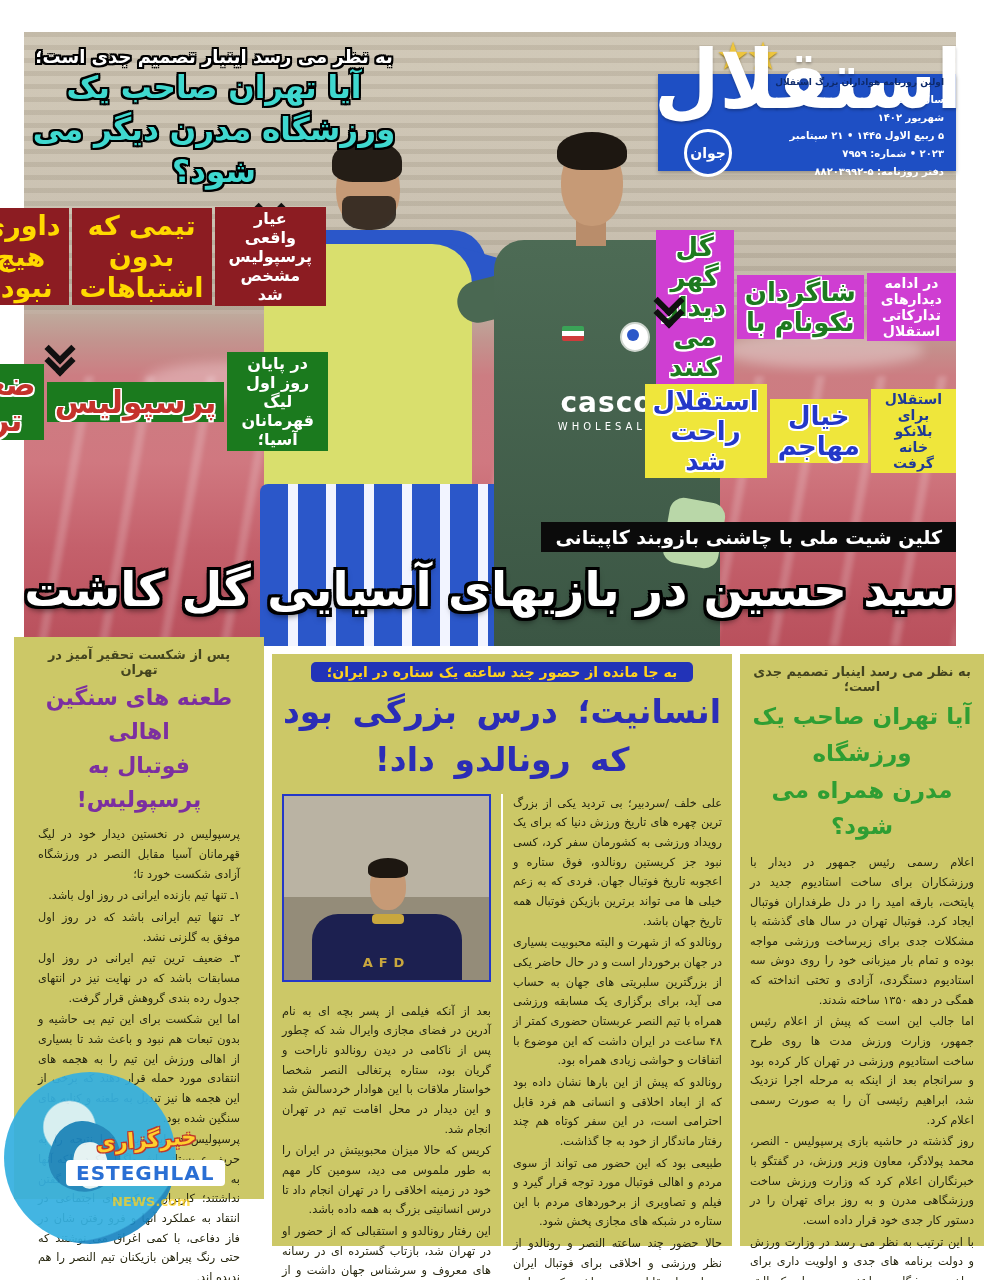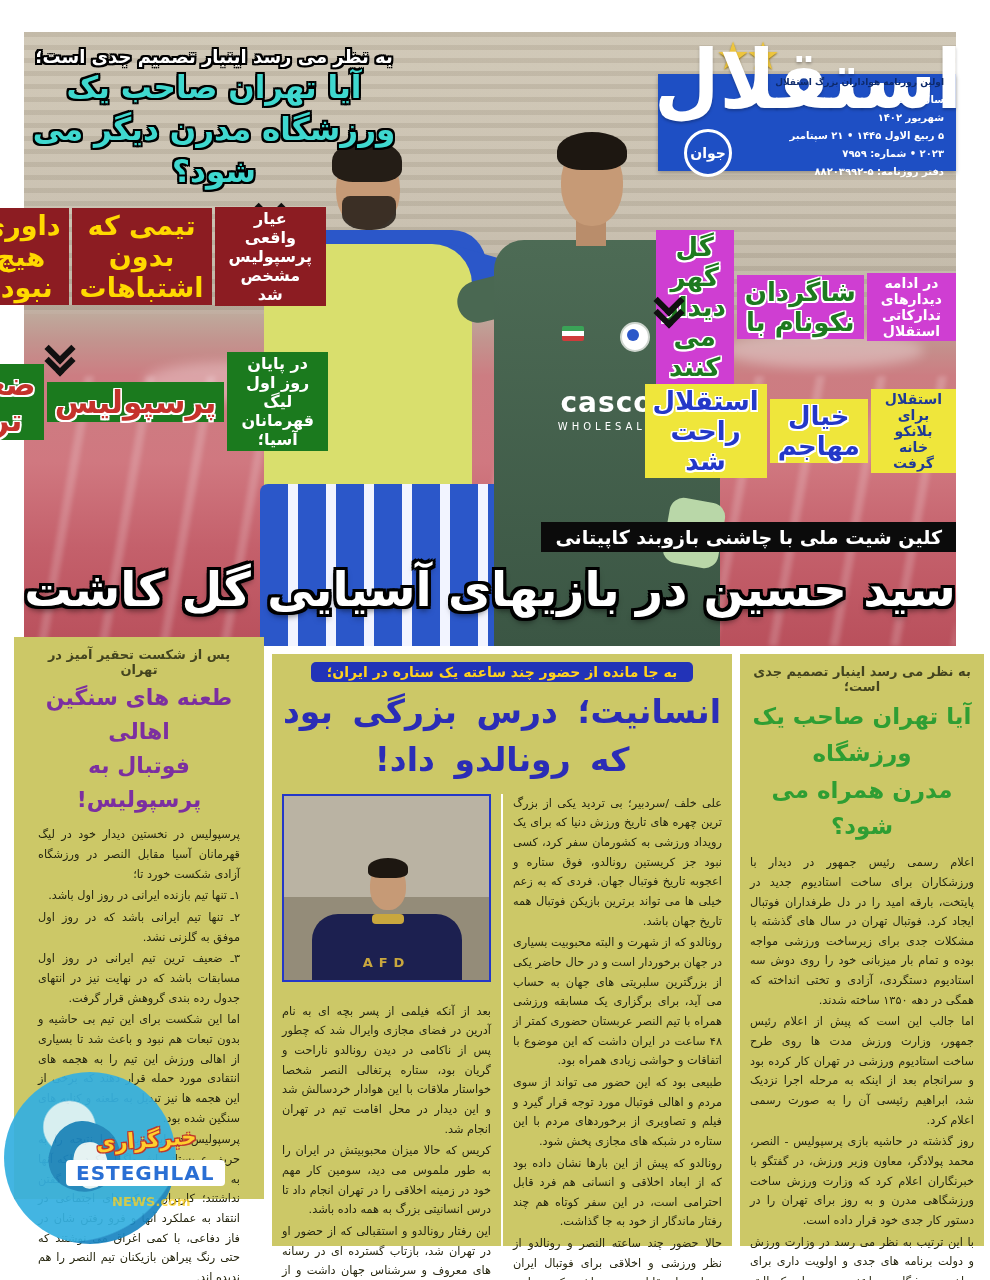--- a/index.html
+++ b/index.html
@@ -253,22 +253,22 @@
 
   <div class="panel col-mid">
     <span class="kicker-pill">به جا مانده از حضور چند ساعته یک ستاره در ایران؛</span>
     <div class="hl-blue">انسانیت؛ درس بزرگی بود</div>
     <div class="hl-blue">که رونالدو داد!</div>
     <div class="mid-body">
       <div class="mid-sub">
         <div class="body-txt">
           <p>علی خلف /سردبیر؛ بی تردید یکی از بزرگ ترین چهره های تاریخ ورزش دنیا که برای یک رویداد ورزشی به کشورمان سفر کرد، کسی نبود جز کریستین رونالدو، فوق ستاره و اعجوبه تاریخ فوتبال جهان. فردی که به زعم خیلی ها می تواند برترین بازیکن فوتبال همه تاریخ جهان باشد.</p>
           <p>رونالدو که از شهرت و البته محبوبیت بسیاری در جهان برخوردار است و در حال حاضر یکی از بزرگترین سلبریتی های جهان به حساب می آید، برای برگزاری یک مسابقه ورزشی همراه با تیم النصر عربستان حضوری کمتر از ۴۸ ساعت در ایران داشت که این موضوع با اتفاقات و حواشی زیادی همراه بود.</p>
+          <p>رونالدو که پیش از این بارها نشان داده بود که از ابعاد اخلاقی و انسانی هم فرد قابل احترامی است، در این سفر کوتاه هم چند رفتار ماندگار از خود به جا گذاشت.</p>
           <p>طبیعی بود که این حضور می تواند از سوی مردم و اهالی فوتبال مورد توجه قرار گیرد و فیلم و تصاویری از برخوردهای مردم با این ستاره در شبکه های مجازی پخش شود.</p>
-          <p>رونالدو که پیش از این بارها نشان داده بود که از ابعاد اخلاقی و انسانی هم فرد قابل احترامی است، در این سفر کوتاه هم چند رفتار ماندگار از خود به جا گذاشت.</p>
           <p>حالا حضور چند ساعته النصر و رونالدو از نظر ورزشی و اخلاقی برای فوتبال ایران دستاوردهای قابل توجهی داشت که حتما به سود فوتبال ما خواهد بود.</p>
         </div>
       </div>
       <div class="mid-split"></div>
       <div class="mid-sub">
         <div class="ron-box">
           <div class="ron-torso"></div>
           <div class="ron-collar"></div>
           <div class="ron-head"></div>
           <div class="ron-hair"></div>

